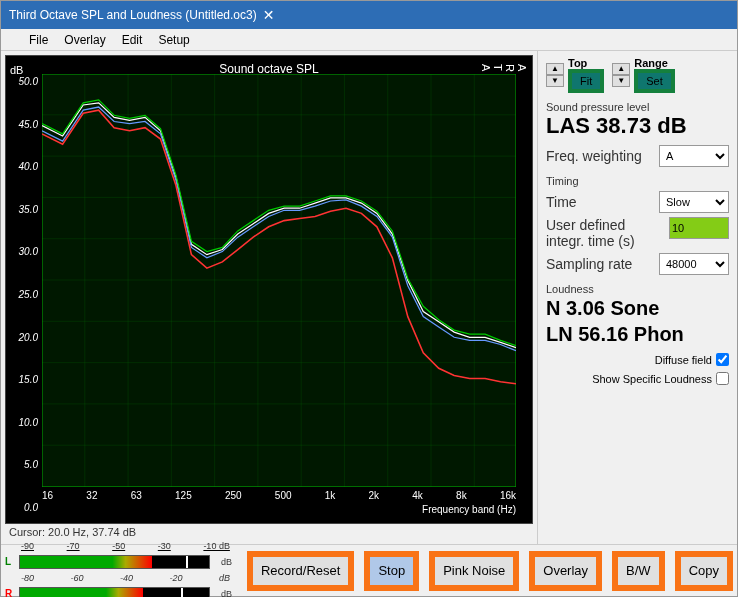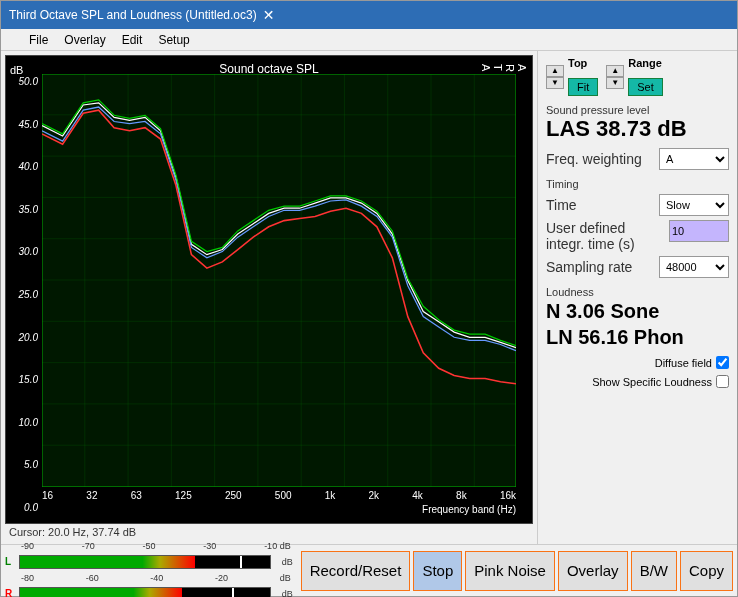--- a/index.html
+++ b/index.html
@@ -168,25 +168,24 @@
       justify-content: center;
       line-height: 1;
     }
     .ctrl-label {
       font-size: 11px;
       font-weight: bold;
       text-align: left;
     }
     .ctrl-btn {
       padding: 2px 8px;
-      border: 1px solid #15803d;
-      background: #14b8a6;
+      border: 4px solid #15803d;
+      background: #0f766e;
       cursor: pointer;
       font-size: 11px;
-      margin-top: 9px;
     }
     .section-label {
       font-size: 11px;
       color: #333;
       margin-top: 2px;
     }
     .spl-value {
       font-size: 22px;
       font-weight: bold;
       color: #000;
@@ -207,21 +206,21 @@
       height: 22px;
       border: 1px solid #999;
       background: white;
       font-size: 11px;
       padding: 0 2px;
       width: 70px;
     }
     .text-input {
       height: 22px;
       border: 1px solid #999;
-      background: #c4b5fd;
+      background: #84cc16;
       font-size: 11px;
       padding: 0 2px;
       width: 60px;
     }
     .loudness-value {
       font-size: 20px;
       font-weight: bold;
       color: #000;
       line-height: 1.3;
     }
@@ -286,25 +285,26 @@
     .bottom-buttons {
       display: flex;
       align-items: center;
       padding: 4px;
       gap: 3px;
       flex-shrink: 0;
     }
     .action-btn {
       height: 40px;
       padding: 0 8px;
-      border: 1px solid #f97316;
+      border: 6px solid #f97316;
       background: #e0e0e0;
       cursor: pointer;
-      font-size: 15px;
+      font-size: 13px;
       white-space: nowrap;
+      margin-left: 7px;
     }
     .action-btn.active { background: #b0c8e8; }
     
     svg.grid-svg {
       position: absolute;
       top: 18px;
       left: 36px;
       right: 16px;
       bottom: 36px;
       width: calc(100% - 52px);
@@ -487,40 +487,40 @@
       <div class="checkbox-row">
         <span class="checkbox-label">Show Specific Loudness</span>
         <input type="checkbox" style="">
       </div>
     </div>
   </div>
 
   <div class="bottom-bar">
     <div class="level-meters">
 
-      <div style="display:flex;align-items:flex-start;margin-left:14px;margin-bottom:1px;">
+      <div style="display:flex;align-items:flex-start;margin-left:14px;margin-bottom:1px;text-decoration:underline;">
         <div style="flex:1;display:flex;justify-content:space-between;font-size:9px;color:#333;padding:0 2px;">
           <span>-90</span>
           <span>-70</span>
           <span>-50</span>
           <span>-30</span>
           <span>-10 dB</span>
         </div>
       </div>
 
       <div class="meter-row">
         <span class="meter-channel" style="color:green;">L</span>
         <div class="meter-track">
           <div style="position:absolute;left:0;top:0;bottom:0;width:70%;background:linear-gradient(to right,#00aa00 0%,#00aa00 70%,#aaaa00 80%,#ff0000 100%);"></div>
           <div class="meter-marker" style="left:88%;"></div>
         </div>
         <span class="meter-db-label">dB</span>
       </div>
 
-      <div style="display:flex;align-items:center;margin-left:14px;margin-top:1px;margin-bottom:1px;">
+      <div style="display:flex;align-items:center;margin-left:14px;margin-top:1px;margin-bottom:1px;font-style:italic;">
         <div style="flex:1;display:flex;justify-content:space-between;font-size:9px;color:#333;padding:0 2px;">
           <span>-80</span>
           <span>-60</span>
           <span>-40</span>
           <span>-20</span>
           <span>dB</span>
         </div>
       </div>
 
       <div class="meter-row">

